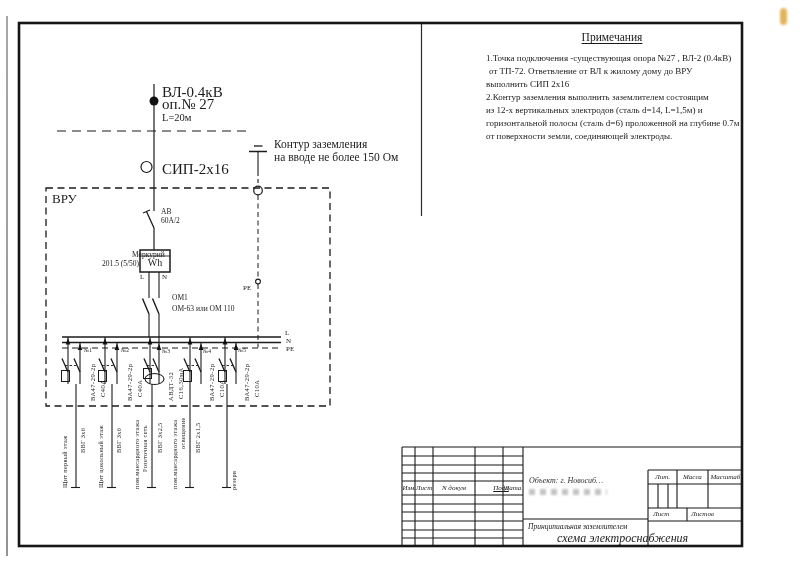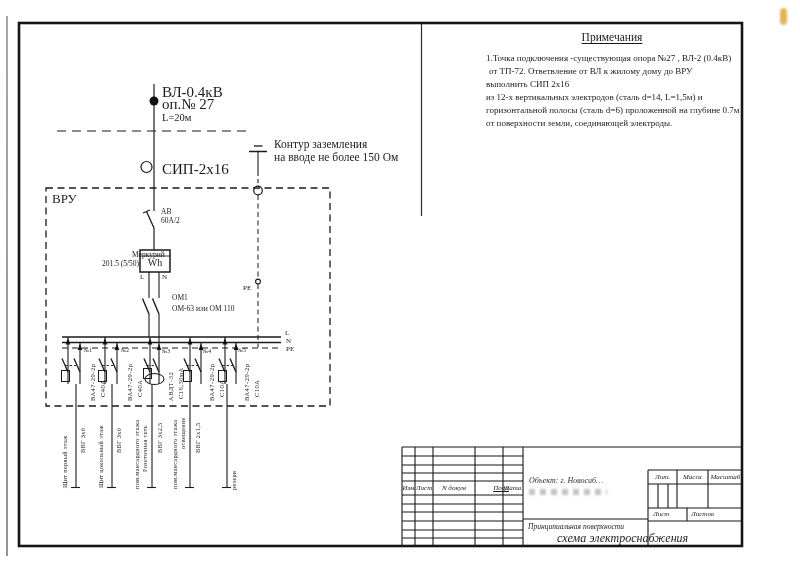--- a/index.html
+++ b/index.html
@@ -197,20 +197,21 @@
       <line x1="523" y1="519" x2="648" y2="519"></line>
     </g>
   </svg>
 
   <div class="abs" style="left:486px;top:31px;width:252px;">
     <div id="notes-title" class="ser tbc" style="width:252px;">Примечания</div>
     <div style="height:9px;"></div>
     <div class="nline">1.Точка подключения -существующая опора №27 , ВЛ-2 (0.4кВ)</div>
     <div class="nline nindent">от ТП-72. Ответвление от ВЛ к жилому дому до ВРУ</div>
     <div class="nline">выполнить СИП 2х16</div>
+    <div class="nline">2.Контур заземления выполнить заземлителем состоящим</div>
     <div class="nline">из 12-х вертикальных электродов (сталь d=14, L=1,5м) и</div>
     <div class="nline">горизонтальной полосы (сталь d=6) проложенной на глубине 0.7м</div>
     <div class="nline">от поверхности земли, соединяющей электроды.</div>
   </div>
 
   <div class="abs d9" style="left:162px;top:84px;">ВЛ-0.4кВ</div>
   <div class="abs d9" style="left:162px;top:96px;">оп.№ 27</div>
   <div class="abs d10" style="left:162px;top:112px;">L=20м</div>
   <div class="abs d9" style="left:162px;top:161px;">СИП-2х16</div>
   <div class="abs d11" style="left:274px;top:138px;">Контур заземления</div>
@@ -276,16 +277,16 @@
 
   <div class="abs hand" style="left:529px;top:476px;">Объект: г. Новосиб…</div>
   <div class="smudge" style="left:529px;top:489px;"></div>
 
   <div class="abs tb tbc" style="left:648px;top:473px;width:29px;">Лит.</div>
   <div class="abs tb tbc" style="left:677px;top:473px;width:31px;">Масса</div>
   <div class="abs tb tbc" style="left:708px;top:473px;width:35px;">Масштаб</div>
   <div class="abs tb" style="left:653px;top:510px;">Лист</div>
   <div class="abs tb" style="left:691px;top:510px;">Листов</div>
 
-  <div class="abs tb" style="left:528px;top:522px;font-size:7.5px;">Принципиальная поверхности</div>
+  <div class="abs tb" style="left:528px;top:522px;font-size:7.5px;">Принципиальная заземлителем</div>
   <div class="abs tb" style="left:557px;top:531px;font-size:12px;">схема электроснабжения</div>
 
 </div>
 
 </body></html>

